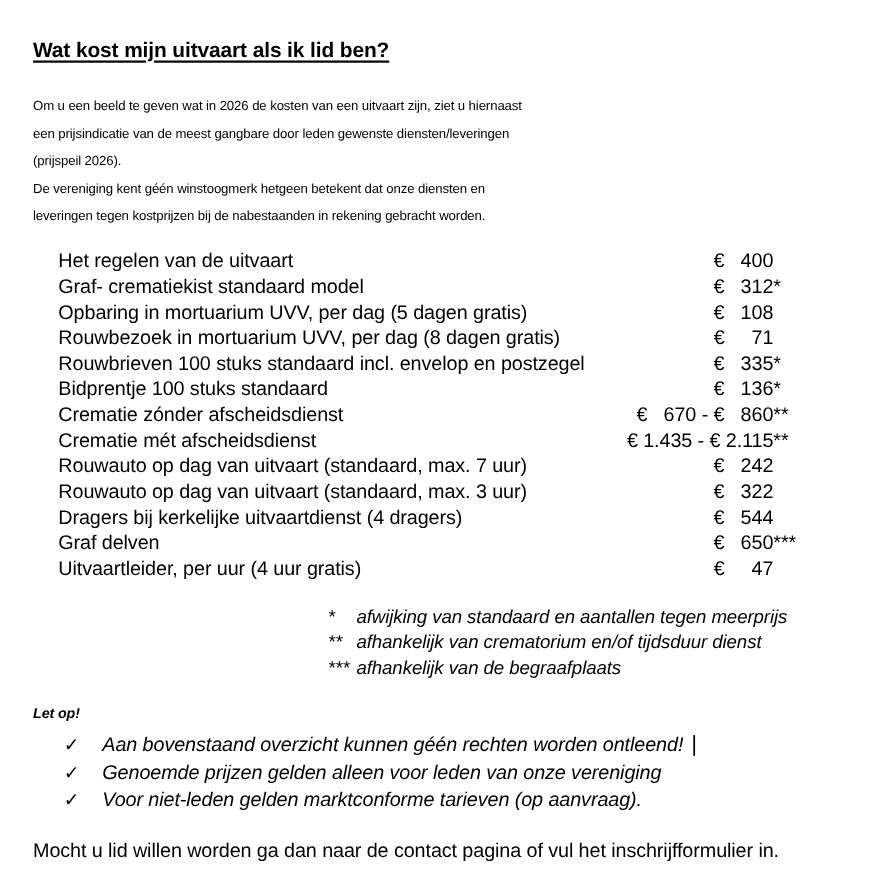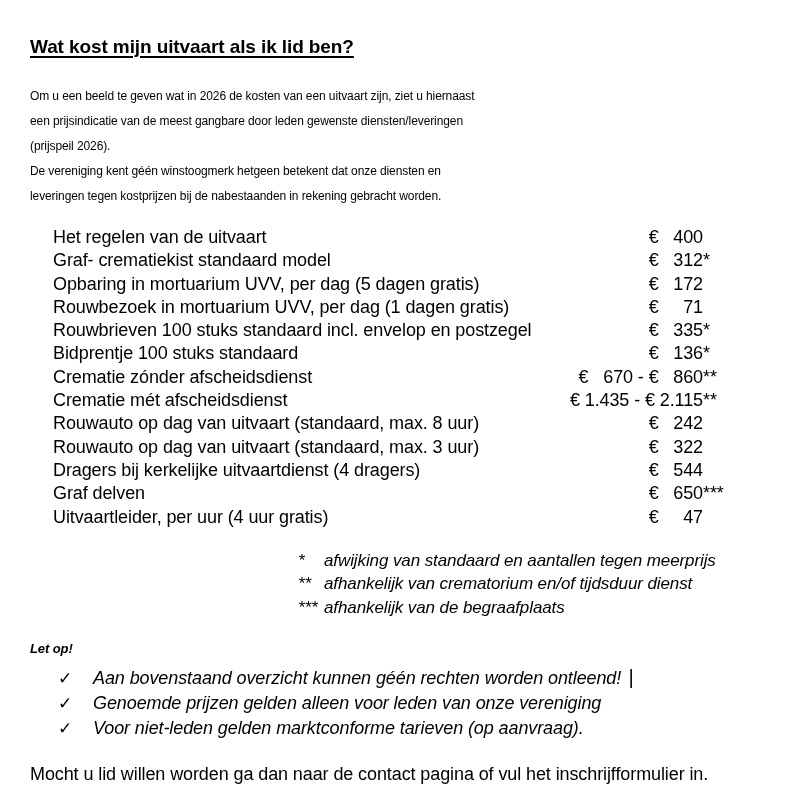--- a/index.html
+++ b/index.html
@@ -140,26 +140,26 @@
 
 
       <div class="price-row">
         <span class="row-label">Graf- crematiekist standaard model</span>
         <span class="row-price">€   312</span>
         <span class="row-ast">*</span>
       </div>
 
       <div class="price-row">
         <span class="row-label">Opbaring in mortuarium UVV, per dag (5 dagen gratis)</span>
-        <span class="row-price">€   172</span>
-        <span class="row-ast"></span>
-      </div>
-
-      <div class="price-row">
-        <span class="row-label">Rouwbezoek in mortuarium UVV, per dag (1 dagen gratis)</span>
+        <span class="row-price">€   108</span>
+        <span class="row-ast"></span>
+      </div>
+
+      <div class="price-row">
+        <span class="row-label">Rouwbezoek in mortuarium UVV, per dag (8 dagen gratis)</span>
         <span class="row-price">€     71</span>
         <span class="row-ast"></span>
       </div>
 
       <div class="price-row">
         <span class="row-label">Rouwbrieven 100 stuks standaard incl. envelop en postzegel</span>
         <span class="row-price">€   335</span>
         <span class="row-ast">*</span>
       </div>
 
@@ -175,21 +175,21 @@
         <span class="row-ast">**</span>
       </div>
 
       <div class="price-row">
         <span class="row-label">Crematie mét afscheidsdienst</span>
         <span class="row-price">€ 1.435 - € 2.115</span>
         <span class="row-ast">**</span>
       </div>
 
       <div class="price-row">
-        <span class="row-label">Rouwauto op dag van uitvaart (standaard, max. 8 uur)</span>
+        <span class="row-label">Rouwauto op dag van uitvaart (standaard, max. 7 uur)</span>
         <span class="row-price">€   242</span>
         <span class="row-ast"></span>
       </div>
 
       <div class="price-row">
         <span class="row-label">Rouwauto op dag van uitvaart (standaard, max. 3 uur)</span>
         <span class="row-price">€   322</span>
         <span class="row-ast"></span>
       </div>
 

